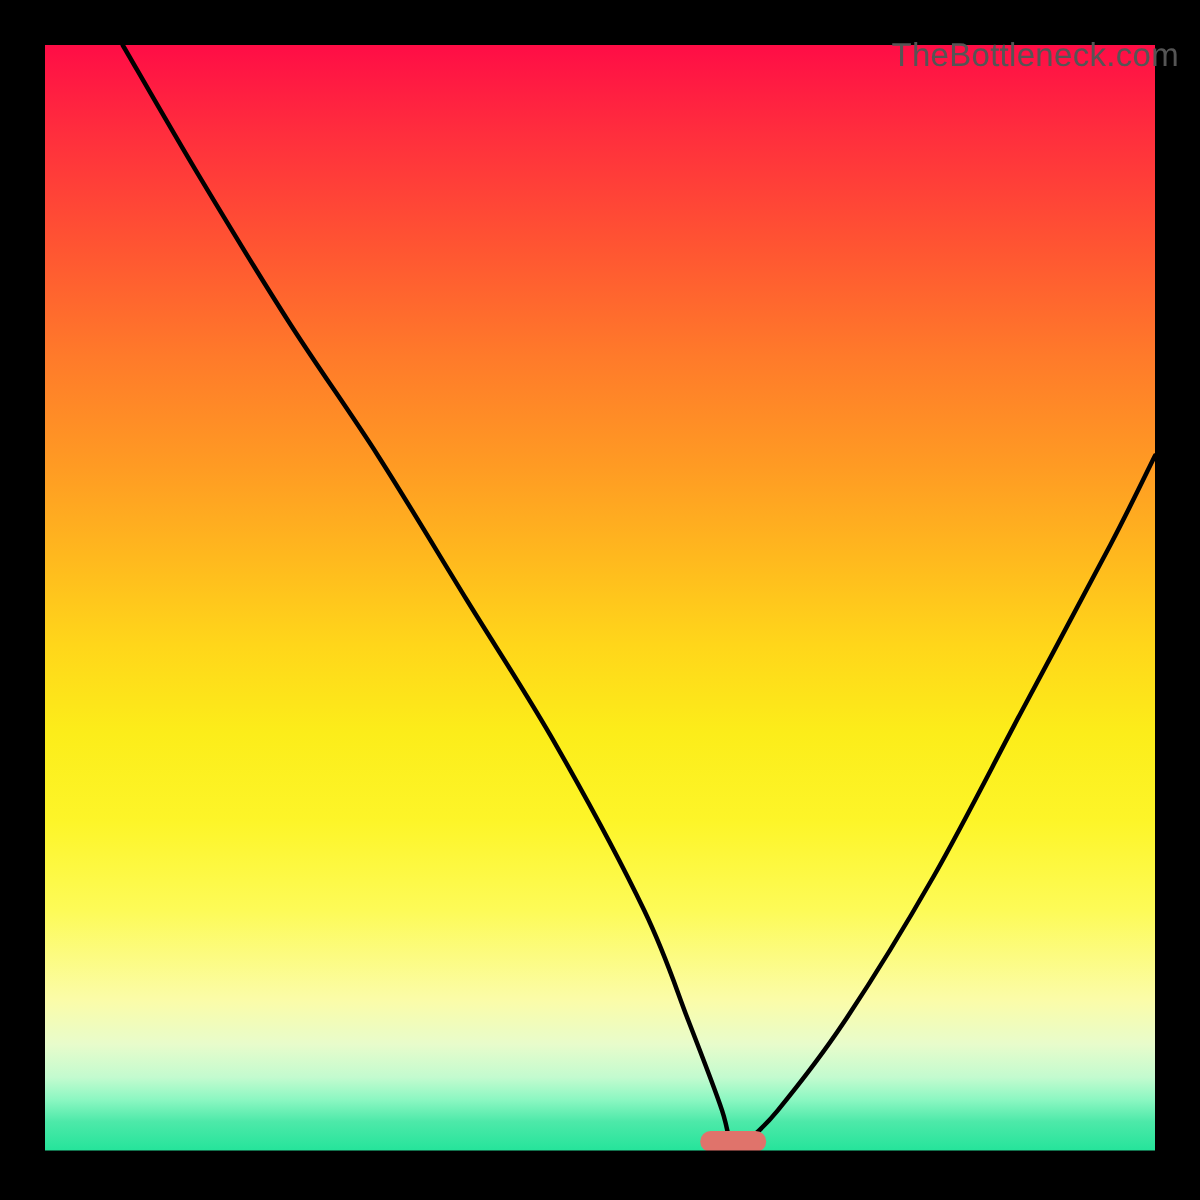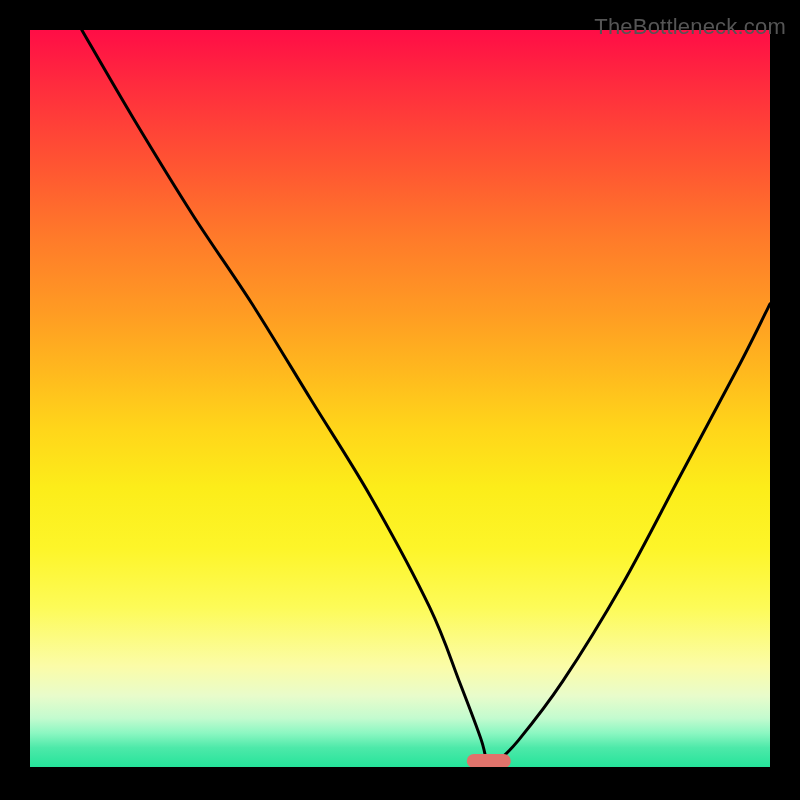--- a/index.html
+++ b/index.html
@@ -5,21 +5,21 @@
   * { margin: 0; padding: 0; box-sizing: border-box; }
   html, body { width: 800px; height: 800px; overflow: hidden; }
   .outer {
     width: 800px;
     height: 800px;
     background: #000;
     position: relative;
   }
   .watermark {
     position: absolute;
-    top: 14px;
+    top: 24px;
     right: 14px;
     font-family: Arial, Helvetica, sans-serif;
     font-size: 22px;
     color: #555;
     letter-spacing: 0.2px;
     z-index: 40;
   }
   .plot {
     position: absolute;
     left: 30px;

